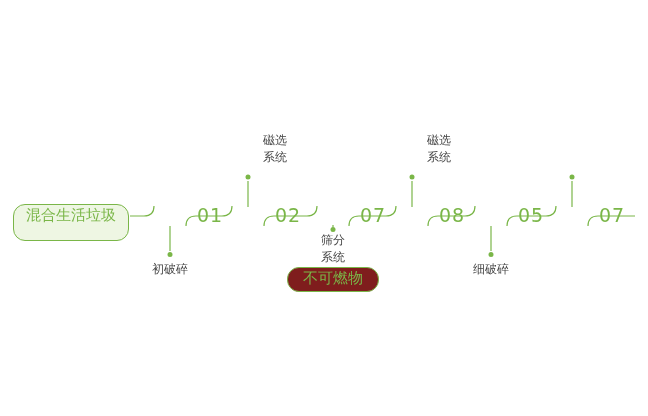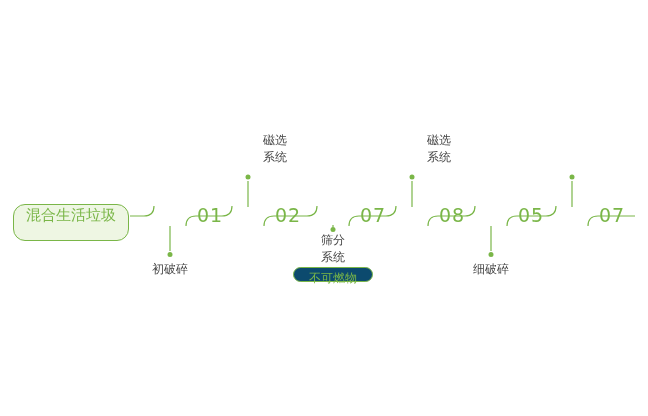--- a/index.html
+++ b/index.html
@@ -45,27 +45,27 @@
     border:1px solid var(--green);
     border-radius:12px;
     background:var(--badge-bg);
     color:var(--green);
     font-size:15px;
     white-space:nowrap;
   }
   .badge-outline{
     position:absolute;left:333px;top:267px;
     transform:translateX(-50%);
-    height:15px;line-height:21px;
+    height:25px;line-height:21px;
     padding:0 15px;box-sizing:border-box;
     border:1px solid var(--green);
     border-radius:12px;
-    background:#0c4a6e;
+    background:#7f1d1d;
     color:var(--green);
-    font-size:12px;
+    font-size:15px;
     white-space:nowrap;
   }
 </style>
 </head>
 <body>
 
 <div class="stage">
 
   <svg class="tl-svg" width="648" height="416" viewBox="0 0 648 416">
 

